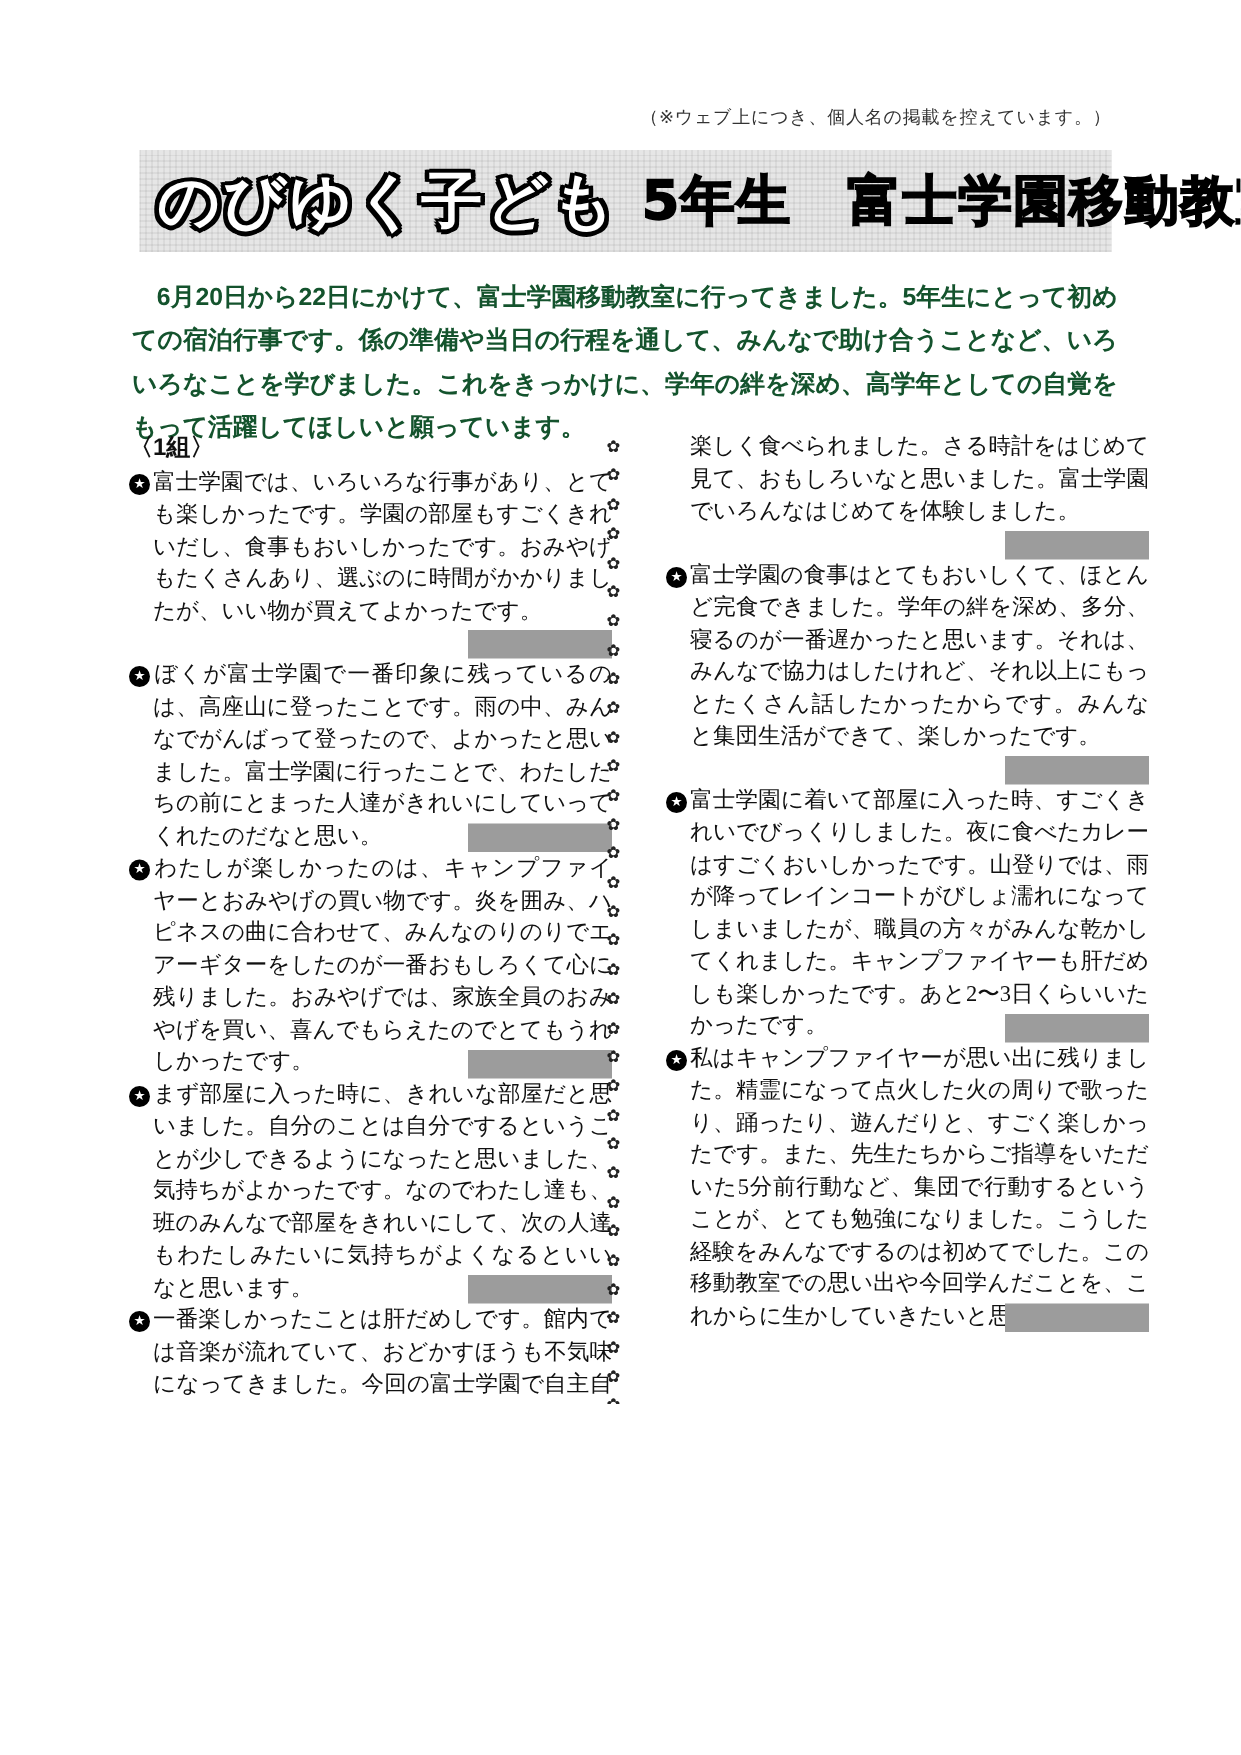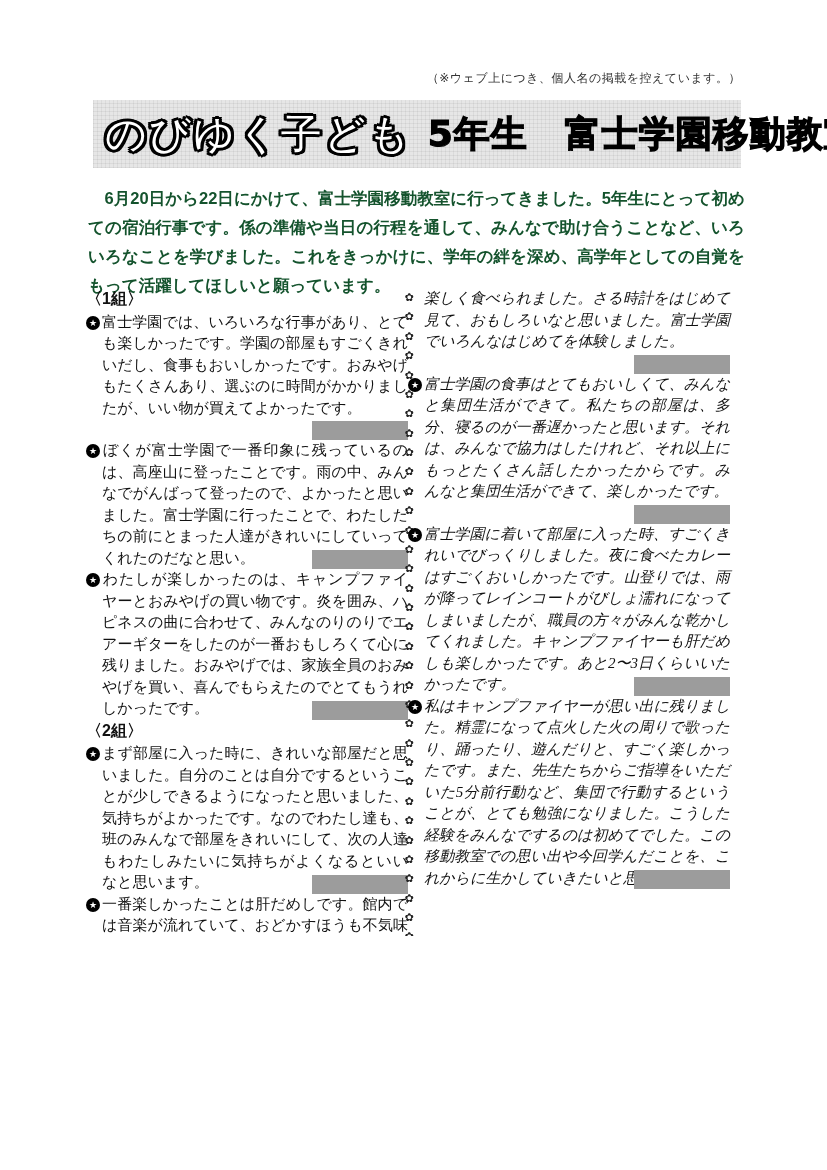--- a/index.html
+++ b/index.html
@@ -7,36 +7,36 @@
         font-family:"Liberation Serif","DejaVu Serif",serif;color:#111;}
 
   .web-note{position:absolute;top:70px;right:86px;font-family:"Liberation Sans","DejaVu Sans",sans-serif;
             font-size:12px;color:#333;letter-spacing:.5px;}
 
   .banner{position:absolute;left:93px;top:100px;width:648px;height:68px;
           background-color:#e6e6e6;
           background-image:repeating-linear-gradient(0deg,rgba(0,0,0,.05) 0 1px,transparent 1px 4px),
                            repeating-linear-gradient(90deg,rgba(0,0,0,.05) 0 1px,transparent 1px 4px);
           display:flex;align-items:center;padding-left:12px;box-sizing:border-box;gap:16px;}
-  .banner .bubble{font-family:"DejaVu Sans","Liberation Sans",sans-serif;font-weight:400;
+  .banner .bubble{font-family:"DejaVu Sans","Liberation Sans",sans-serif;font-weight:700;
           font-size:41px;color:#fff;letter-spacing:2px;white-space:nowrap;
           text-shadow:-3px 0 #000,3px 0 #000,0 -3px #000,0 3px #000,
                       -2px -2px #000,2px -2px #000,-2px 2px #000,2px 2px #000,
                       -3px -2px #000,3px -2px #000,-3px 2px #000,3px 2px #000;}
   .banner .main{font-family:"DejaVu Sans","Liberation Sans",sans-serif;font-weight:900;
           font-size:36px;color:#000;-webkit-text-stroke:1.2px #000;letter-spacing:1px;white-space:nowrap;}
 
   .intro{position:absolute;left:88px;top:184px;width:657px;
          font-family:Liberation Sans, sans-serif;font-weight:600;
          font-size:16.5px;line-height:29px;text-align:justify;color:#14532d;}
 
   .col{position:absolute;top:288px;width:322px;font-size:15px;line-height:21.5px;
        text-align:justify;color:#111;}
   #col-left{left:86px;}
-  #col-right{left:408px;font-style:italic;}
+  #col-right{left:444px;}
 
   .heading{font-family:"Liberation Sans","DejaVu Sans",sans-serif;font-weight:700;
            font-size:16px;text-align:left;margin:0 0 2px;}
   .col > .heading:first-child{margin-top:0;}
 
   .entry{padding-left:16px;text-indent:-16px;margin:0;}
   .entry.cont{text-indent:0;}
   .bullet{display:inline-block;width:14px;height:14px;border-radius:50%;background:#000;
           color:#fff;font-size:9px;line-height:14px;text-align:center;vertical-align:1px;
           margin-right:2px;text-indent:0;font-family:"DejaVu Sans",sans-serif;}
@@ -68,21 +68,20 @@
   <div class="intro">　6月20日から22日にかけて、富士学園移動教室に行ってきました。5年生にとって初めての宿泊行事です。係の準備や当日の行程を通して、みんなで助け合うことなど、いろいろなことを学びました。これをきっかけに、学年の絆を深め、高学年としての自覚をもって活躍してほしいと願っています。</div>
 
   <div class="col" id="col-left">
       <div class="heading">〈1組〉</div>
       <div class="entry"><span class="bullet">★</span><span>富士学園では、いろいろな行事があり、とても楽しかったです。学園の部屋もすごくきれいだし、食事もおいしかったです。おみやげもたくさんあり、選ぶのに時間がかかりましたが、いい物が買えてよかったです。</span></div>
       <div class="redact-row"><span class="redact"></span></div>
       <div class="entry"><span class="bullet">★</span><span>ぼくが富士学園で一番印象に残っているのは、高座山に登ったことです。雨の中、みんなでがんばって登ったので、よかったと思いました。富士学園に行ったことで、わたしたちの前にとまった人達がきれいにしていってくれたのだなと思い。</span></div>
       <div class="redact-row inline"><span class="redact"></span></div>
       <div class="entry"><span class="bullet">★</span><span>わたしが楽しかったのは、キャンプファイヤーとおみやげの買い物です。炎を囲み、ハピネスの曲に合わせて、みんなのりのりでエアーギターをしたのが一番おもしろくて心に残りました。おみやげでは、家族全員のおみやげを買い、喜んでもらえたのでとてもうれしかったです。</span></div>
       <div class="redact-row inline"><span class="redact"></span></div>
-      <div class="heading">〈2組〉</div>
       <div class="entry"><span class="bullet">★</span><span>まず部屋に入った時に、きれいな部屋だと思いました。自分のことは自分でするということが少しできるようになったと思いました、気持ちがよかったです。なのでわたし達も、班のみんなで部屋をきれいにして、次の人達もわたしみたいに気持ちがよくなるといいなと思います。</span></div>
       <div class="redact-row inline"><span class="redact"></span></div>
       <div class="entry"><span class="bullet">★</span><span>一番楽しかったことは肝だめしです。館内では音楽が流れていて、おどかすほうも不気味になってきました。今回の富士学園で自主自律が少しでもできたと思うし、成長したなと思いました。</span></div>
       <div class="redact-row inline"><span class="redact"></span></div>
       <div class="entry"><span class="bullet">★</span><span>富士学園は、本当にいろいろなことがあり楽しかったです。とくに、食事やさる時計が印象に残りました。食事は毎回おいしかったです。</span></div>
     </div>
 
   <div class="divider" id="divider">
       <span>✿</span>
       <span>✿</span>
@@ -124,21 +123,21 @@
       <span>✿</span>
       <span>✿</span>
       <span>✿</span>
       <span>✿</span>
       <span>✿</span>
     </div>
 
   <div class="col" id="col-right">
       <div class="entry cont"><span>楽しく食べられました。さる時計をはじめて見て、おもしろいなと思いました。富士学園でいろんなはじめてを体験しました。</span></div>
       <div class="redact-row"><span class="redact"></span></div>
-      <div class="entry"><span class="bullet">★</span><span>富士学園の食事はとてもおいしくて、みんなと集団生活ができて。私たちの部屋は、多分、寝るのが一番遅かったと思います。それは、みんなで協力はしたけれど、それ以上にもっとたくさん話したかったからです。みんなと集団生活ができて、楽しかったです。</span></div>
+      <div class="entry"><span class="bullet">★</span><span>富士学園の食事はとてもおいしくて、ほとんど完食できました。学年の絆を深め、多分、寝るのが一番遅かったと思います。それは、みんなで協力はしたけれど、それ以上にもっとたくさん話したかったからです。みんなと集団生活ができて、楽しかったです。</span></div>
       <div class="redact-row"><span class="redact"></span></div>
       <div class="entry"><span class="bullet">★</span><span>富士学園に着いて部屋に入った時、すごくきれいでびっくりしました。夜に食べたカレーはすごくおいしかったです。山登りでは、雨が降ってレインコートがびしょ濡れになってしまいましたが、職員の方々がみんな乾かしてくれました。キャンプファイヤーも肝だめしも楽しかったです。あと2〜3日くらいいたかったです。</span></div>
       <div class="redact-row inline"><span class="redact"></span></div>
       <div class="entry"><span class="bullet">★</span><span>私はキャンプファイヤーが思い出に残りました。精霊になって点火した火の周りで歌ったり、踊ったり、遊んだりと、すごく楽しかったです。また、先生たちからご指導をいただいた5分前行動など、集団で行動するということが、とても勉強になりました。こうした経験をみんなでするのは初めてでした。この移動教室での思い出や今回学んだことを、これからに生かしていきたいと思います。</span></div>
       <div class="redact-row inline"><span class="redact"></span></div>
     </div>
 
   <div class="illus">
     <svg width="196" height="168" viewBox="0 0 196 168" aria-hidden="true">
       <g stroke="#111" stroke-width="3" fill="#fff" stroke-linejoin="round">

